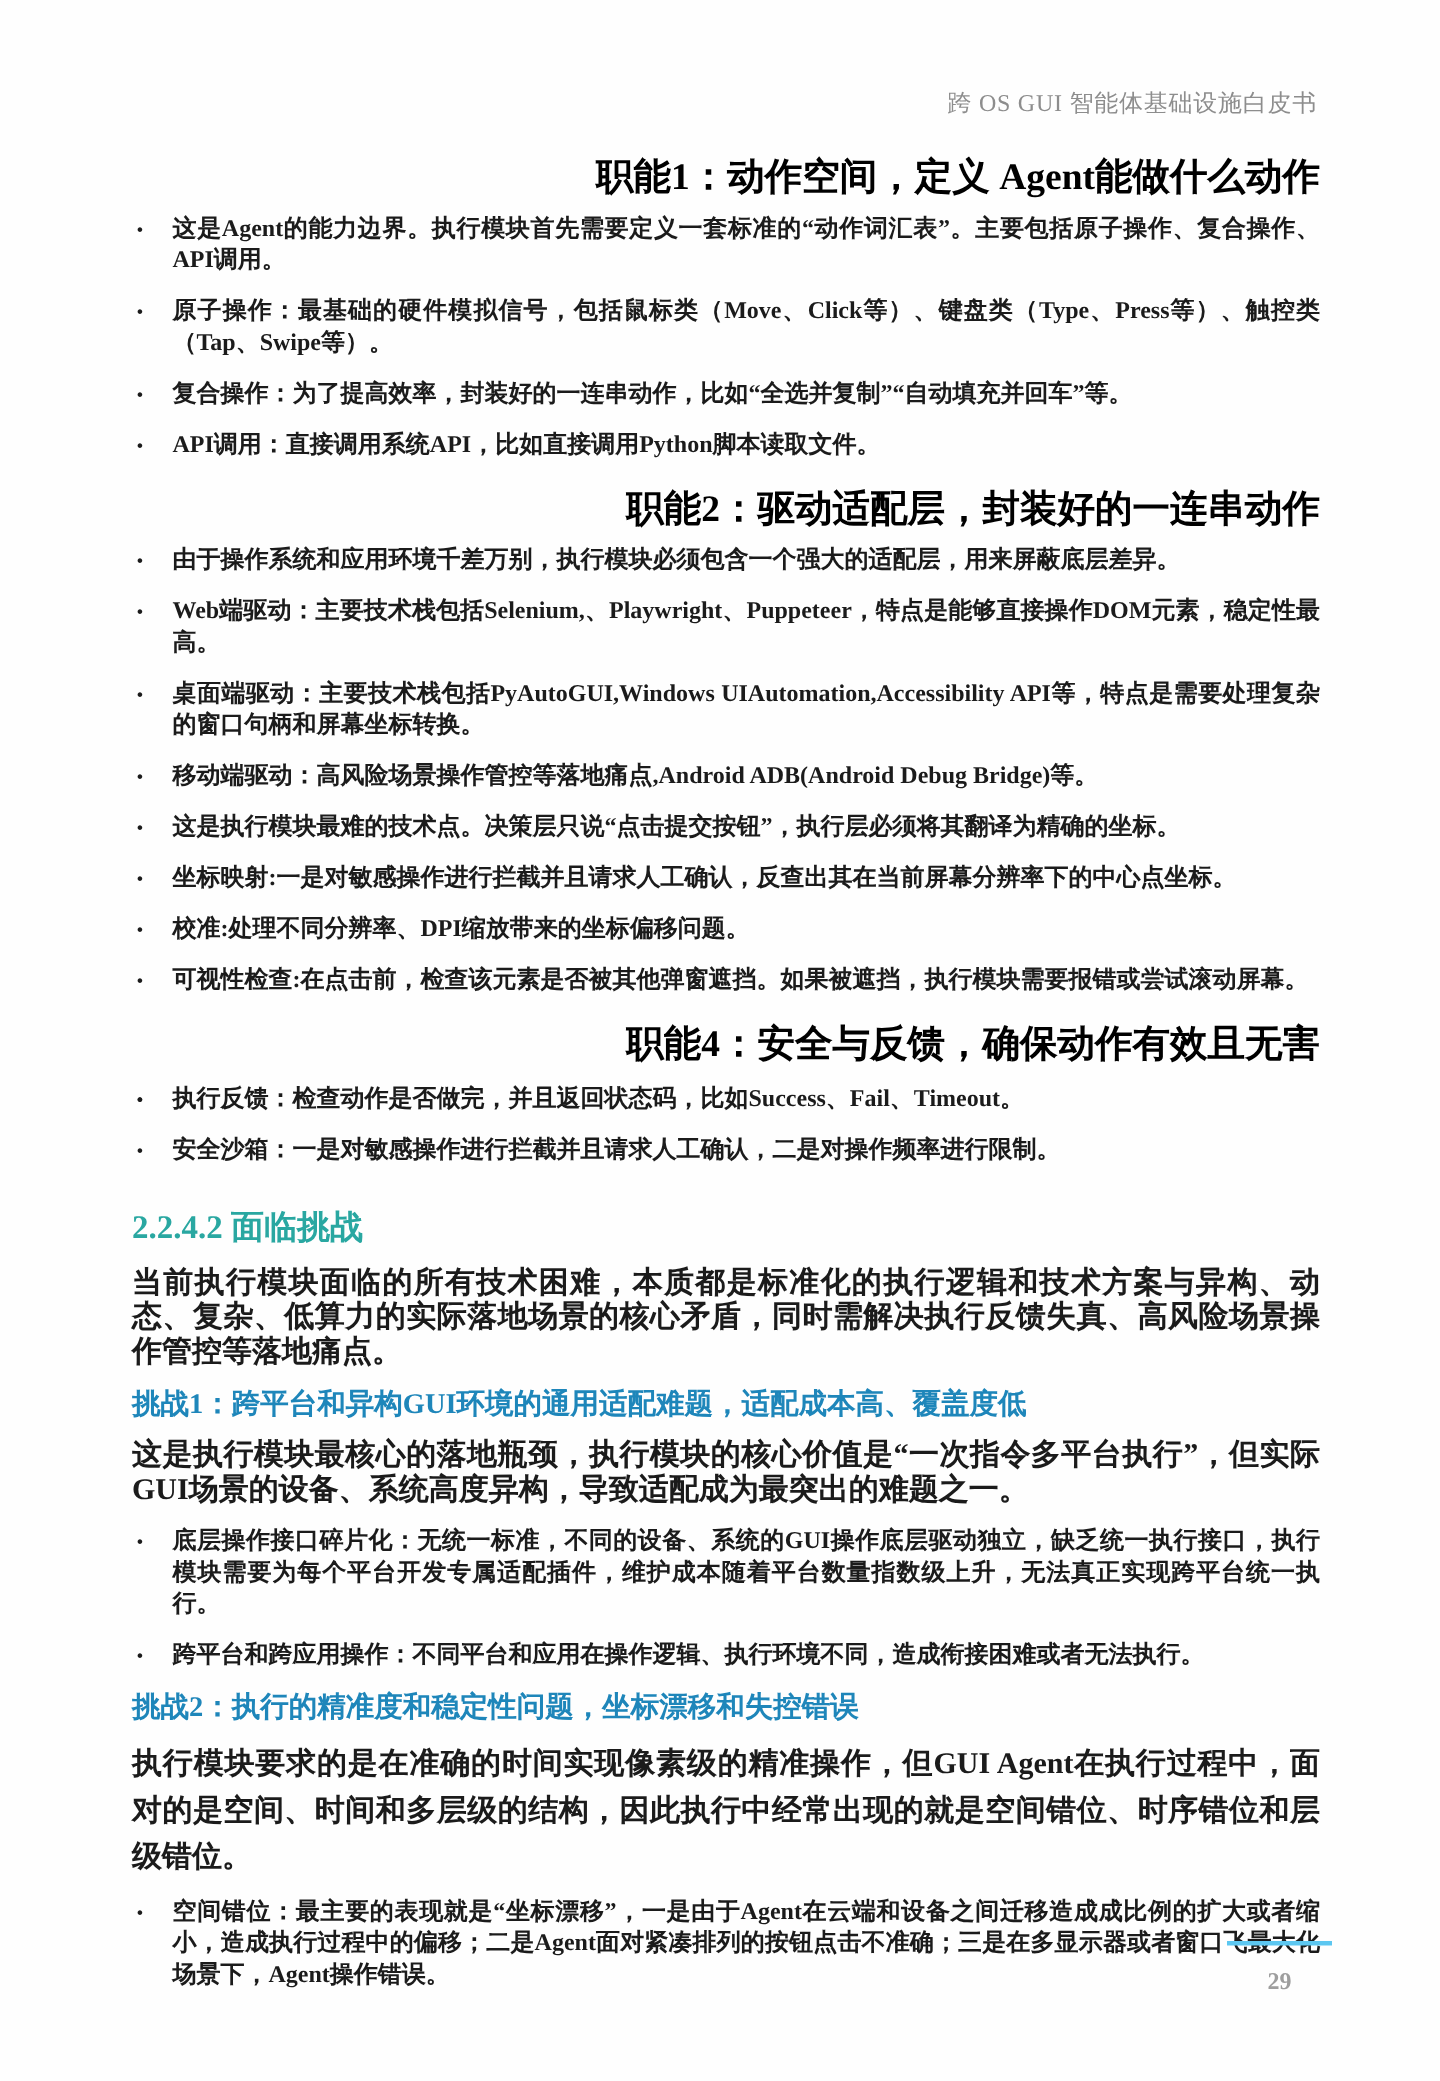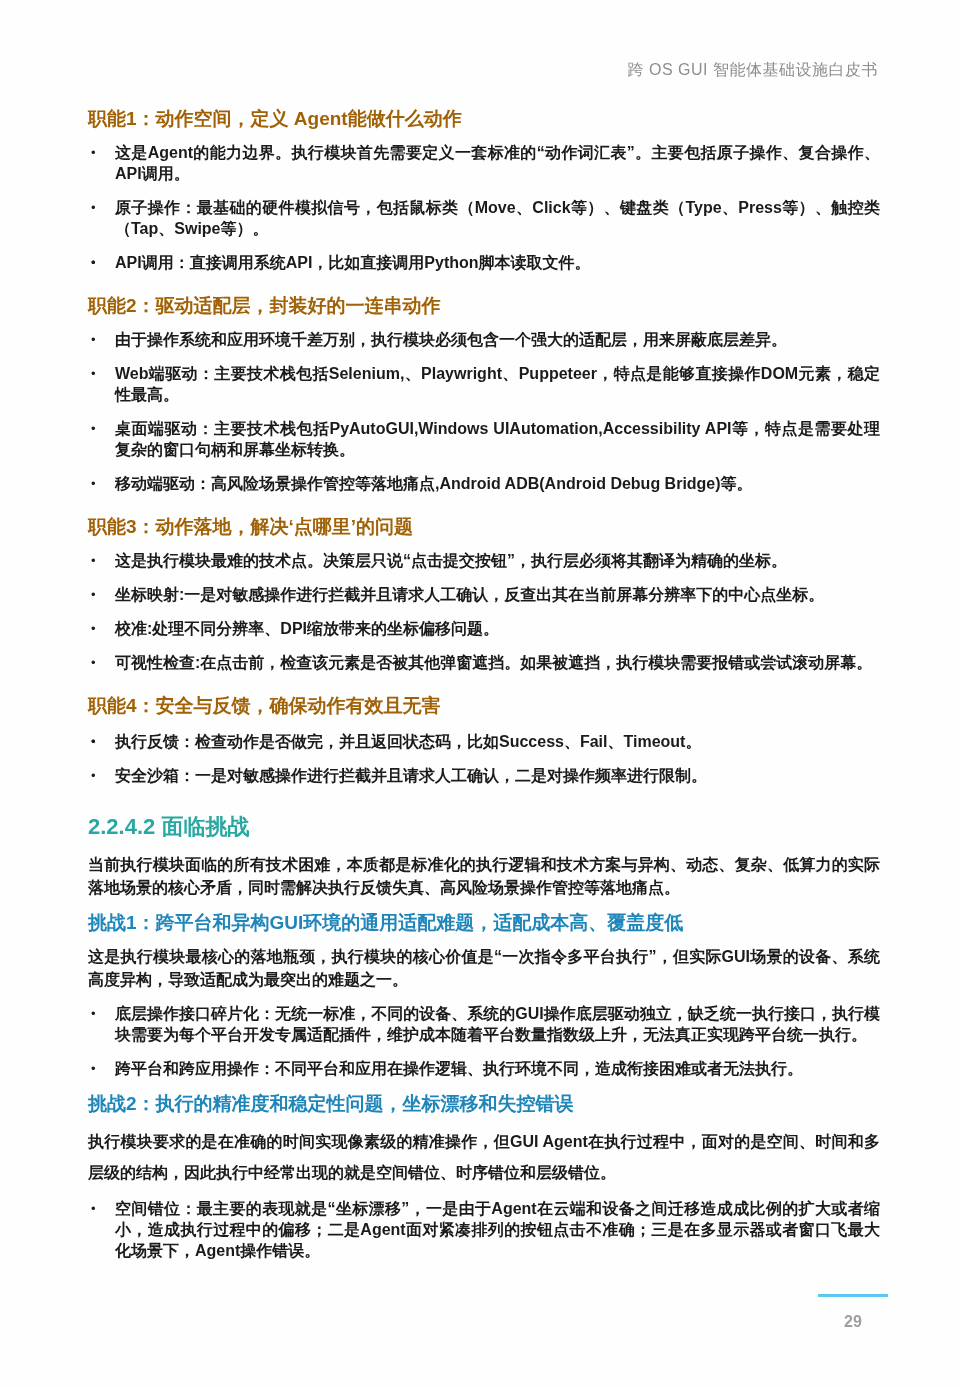--- a/index.html
+++ b/index.html
@@ -3,21 +3,21 @@
 <meta charset="utf-8">
 <style>
   * { box-sizing: border-box; }
   html, body { margin: 0; padding: 0; background: #e9e9e9; }
   .page {
     position: relative;
     width: 960px;
     height: 1387px;
     margin: 0 auto;
     background: #fefefe;
-    font-family: Liberation Sans, sans-serif;
+    font-family: Liberation Serif, serif;
     color: #1b1b1b;
     overflow: hidden;
   }
   .header {
     position: absolute;
     top: 60px;
     left: 88px;
     right: 82px;
     text-align: right;
     font-size: 16px;
@@ -26,25 +26,26 @@
     font-weight: 500;
     letter-spacing: 0.5px;
   }
   .content {
     position: absolute;
     top: 86px;
     left: 88px;
     width: 792px;
   }
   h3.blue-h {
-    color: #a16207;
-    font-size: 19px;
+    color: #000000;
+    font-size: 25px;
     line-height: 24px;
     font-weight: 700;
     margin: 21px 0 11px 0;
+    text-align: right;
   }
   h3.challenge-h {
     color: #1e86ba;
     font-size: 19px;
     line-height: 24px;
     font-weight: 700;
     margin: 4px 0 10px 0;
   }
   h2.teal-h {
     color: #29a7a1;
@@ -66,21 +67,21 @@
   ul.bullets li .marker {
     position: absolute;
     left: 3px;
     top: 0;
     font-size: 13px;
     line-height: 21px;
     font-weight: 400;
     color: #1b1b1b;
   }
   .para {
-    font-size: 16px;
+    font-size: 20px;
     line-height: 23px;
     margin: 0 0 12px 0;
     text-align: justify;
     font-weight: 600;
   }
   .para.loose {
     line-height: 31px;
     margin-bottom: 10px;
   }
   .footer {
@@ -110,37 +111,36 @@
     <span>跨 OS GUI 智能体基础设施白皮书</span>
   </div>
 
   <main class="content">
 
     <section>
       <h3 class="blue-h">职能1：动作空间，定义 Agent能做什么动作</h3>
       <ul class="bullets">
         <li><span class="marker">•</span><span>这是Agent的能力边界。执行模块首先需要定义一套标准的“动作词汇表”。主要包括原子操作、复合操作、API调用。</span></li>
         <li><span class="marker">•</span><span>原子操作：最基础的硬件模拟信号，包括鼠标类（Move、Click等）、键盘类（Type、Press等）、触控类（Tap、Swipe等）。</span></li>
-        <li><span class="marker">•</span></li>
+        <li><span class="marker">•</span><span>复合操作：为了提高效率，封装好的一连串动作，比如“全选并复制”“自动填充并回车”等。</span></li>
         <li><span class="marker">•</span><span>API调用：直接调用系统API，比如直接调用Python脚本读取文件。</span></li>
       </ul>
     </section>
 
     <section>
       <h3 class="blue-h">职能2：驱动适配层，封装好的一连串动作</h3>
       <ul class="bullets">
         <li><span class="marker">•</span><span>由于操作系统和应用环境千差万别，执行模块必须包含一个强大的适配层，用来屏蔽底层差异。</span></li>
         <li><span class="marker">•</span><span>Web端驱动：主要技术栈包括Selenium,、Playwright、Puppeteer，特点是能够直接操作DOM元素，稳定性最高。</span></li>
         <li><span class="marker">•</span><span>桌面端驱动：主要技术栈包括PyAutoGUI,Windows UIAutomation,Accessibility API等，特点是需要处理复杂的窗口句柄和屏幕坐标转换。</span></li>
         <li><span class="marker">•</span><span>移动端驱动：高风险场景操作管控等落地痛点,Android ADB(Android Debug Bridge)等。</span></li>
       </ul>
     </section>
 
     <section>
-      <h3 class="blue-h">职能3：动作落地，解决‘点哪里’的问题</h3>
       <ul class="bullets">
         <li><span class="marker">•</span><span>这是执行模块最难的技术点。决策层只说“点击提交按钮”，执行层必须将其翻译为精确的坐标。</span></li>
         <li><span class="marker">•</span><span>坐标映射:一是对敏感操作进行拦截并且请求人工确认，反查出其在当前屏幕分辨率下的中心点坐标。</span></li>
         <li><span class="marker">•</span><span>校准:处理不同分辨率、DPI缩放带来的坐标偏移问题。</span></li>
         <li><span class="marker">•</span><span>可视性检查:在点击前，检查该元素是否被其他弹窗遮挡。如果被遮挡，执行模块需要报错或尝试滚动屏幕。</span></li>
       </ul>
     </section>
 
     <section>
       <h3 class="blue-h">职能4：安全与反馈，确保动作有效且无害</h3>

